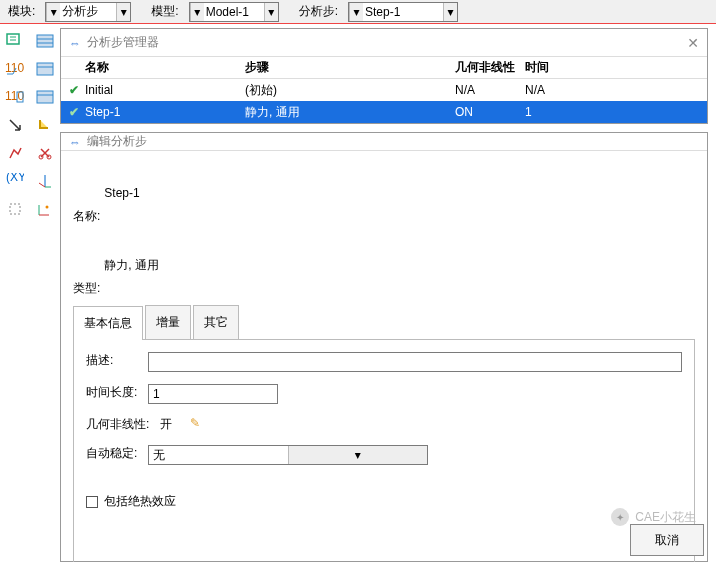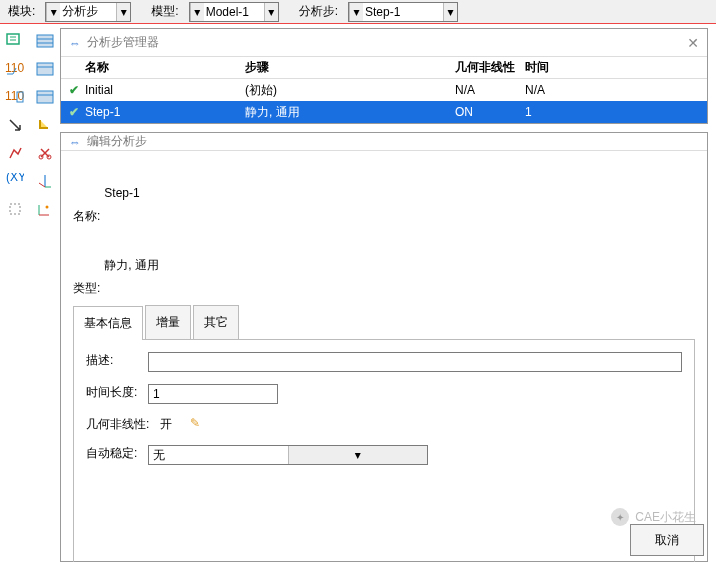--- a/index.html
+++ b/index.html
@@ -247,20 +247,24 @@
             <span>开</span>
             <span class="pencil">✎</span>
           </div>
           <div class="field">
             <label>自动稳定:</label>
             <div class="dd">
               <span>无</span>
               <span class="arrow">▾</span>
             </div>
           </div>
+          <div class="chk">
+            <span class="box"></span>
+            <span>包括绝热效应</span>
+          </div>
         </div>
       </div>
       <div class="btnrow">
         <button class="btn primary">确定</button>
       </div>
     </div>
 
     <div class="cancel-outer">
       <button class="btn">取消</button>
     </div>

